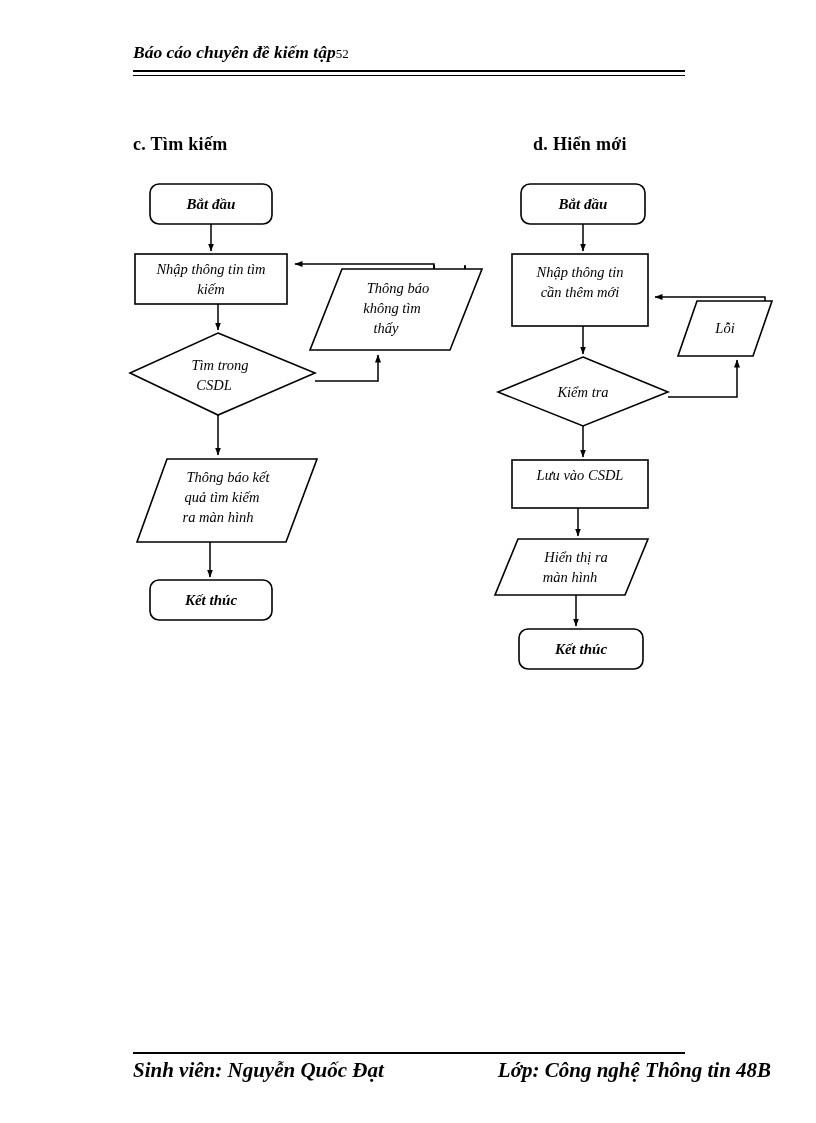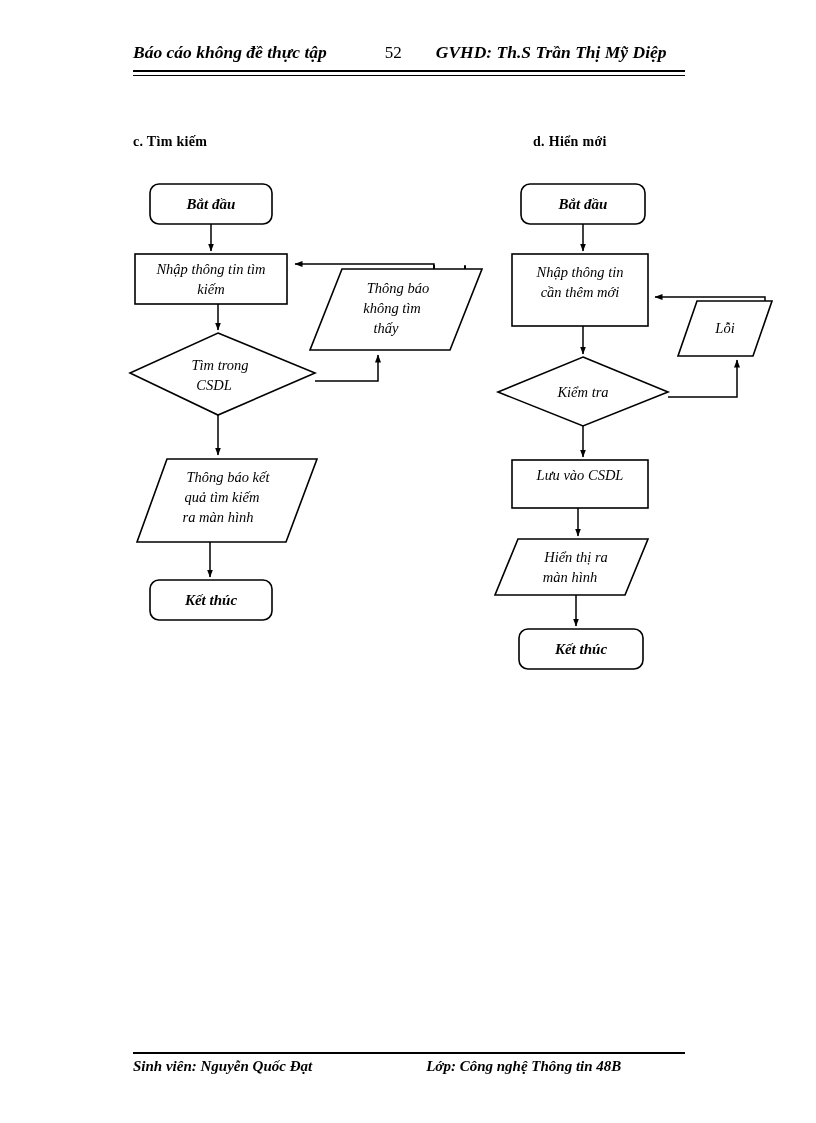--- a/index.html
+++ b/index.html
@@ -37,24 +37,23 @@
     align-items: baseline;
     width: 100%;
     font-weight: bold;
     font-style: italic;
     font-size: 17.5px;
     white-space: nowrap;
   }
   .hdr-left { flex: 0 0 auto; }
   .hdr-page {
     flex: 0 0 auto;
-    margin-left: 58px;
     font-style: normal;
     font-weight: normal;
-    font-size: 17px;
+    font-size: 13px;
   }
   .hdr-right {
     flex: 0 0 auto;
     margin-left: 34px;
   }
   .header-rule {
     position: absolute;
     left: 133px;
     top: 70px;
     width: 552px;
@@ -82,31 +81,31 @@
     top: 1058px;
     width: 552px;
     height: 26px;
   }
   .footer-row {
     display: flex;
     align-items: baseline;
     width: 100%;
     font-weight: bold;
     font-style: italic;
-    font-size: 15px;
+    font-size: 21px;
     white-space: nowrap;
   }
   .ftr-left { flex: 0 0 auto; }
   .ftr-right { flex: 0 0 auto; margin-left: 114px; font-style: italic; }
 
   
   .caption {
     position: absolute;
     font-weight: bold;
-    font-size: 14px;
+    font-size: 18px;
     letter-spacing: 0.3px;
     white-space: nowrap;
   }
   .caption-c { left: 133px; top: 134px; }
   .caption-d { left: 533px; top: 134px; }
 
   
   .flow {
     position: absolute;
     font-style: italic;
@@ -123,23 +122,22 @@
   .shape  { fill: #ffffff; stroke: #000000; stroke-width: 1.6px; }
   .conn   { stroke: #000000; stroke-width: 1.5px; fill: none; }
 </style>
 </head>
 <body>
 
 <div class="page">
 
   <div class="header">
     <div class="header-row">
-      <span class="hdr-left">Báo cáo không đề thực tập</span>
+      <span class="hdr-left">Báo cáo chuyên đề kiếm tập</span>
       <span class="hdr-page">52</span>
-      <span class="hdr-right">GVHD: Th.S Trần Thị Mỹ Diệp</span>
     </div>
   </div>
   <div class="header-rule"></div>
   <div class="header-rule2"></div>
 
   <div class="caption caption-c">c. Tìm kiếm</div>
   <div class="caption caption-d">d. Hiển mới</div>
 
   <div class="flow flow-left">
     <svg width="380" height="470" viewBox="0 0 380 470" xmlns="http://www.w3.org/2000/svg">

